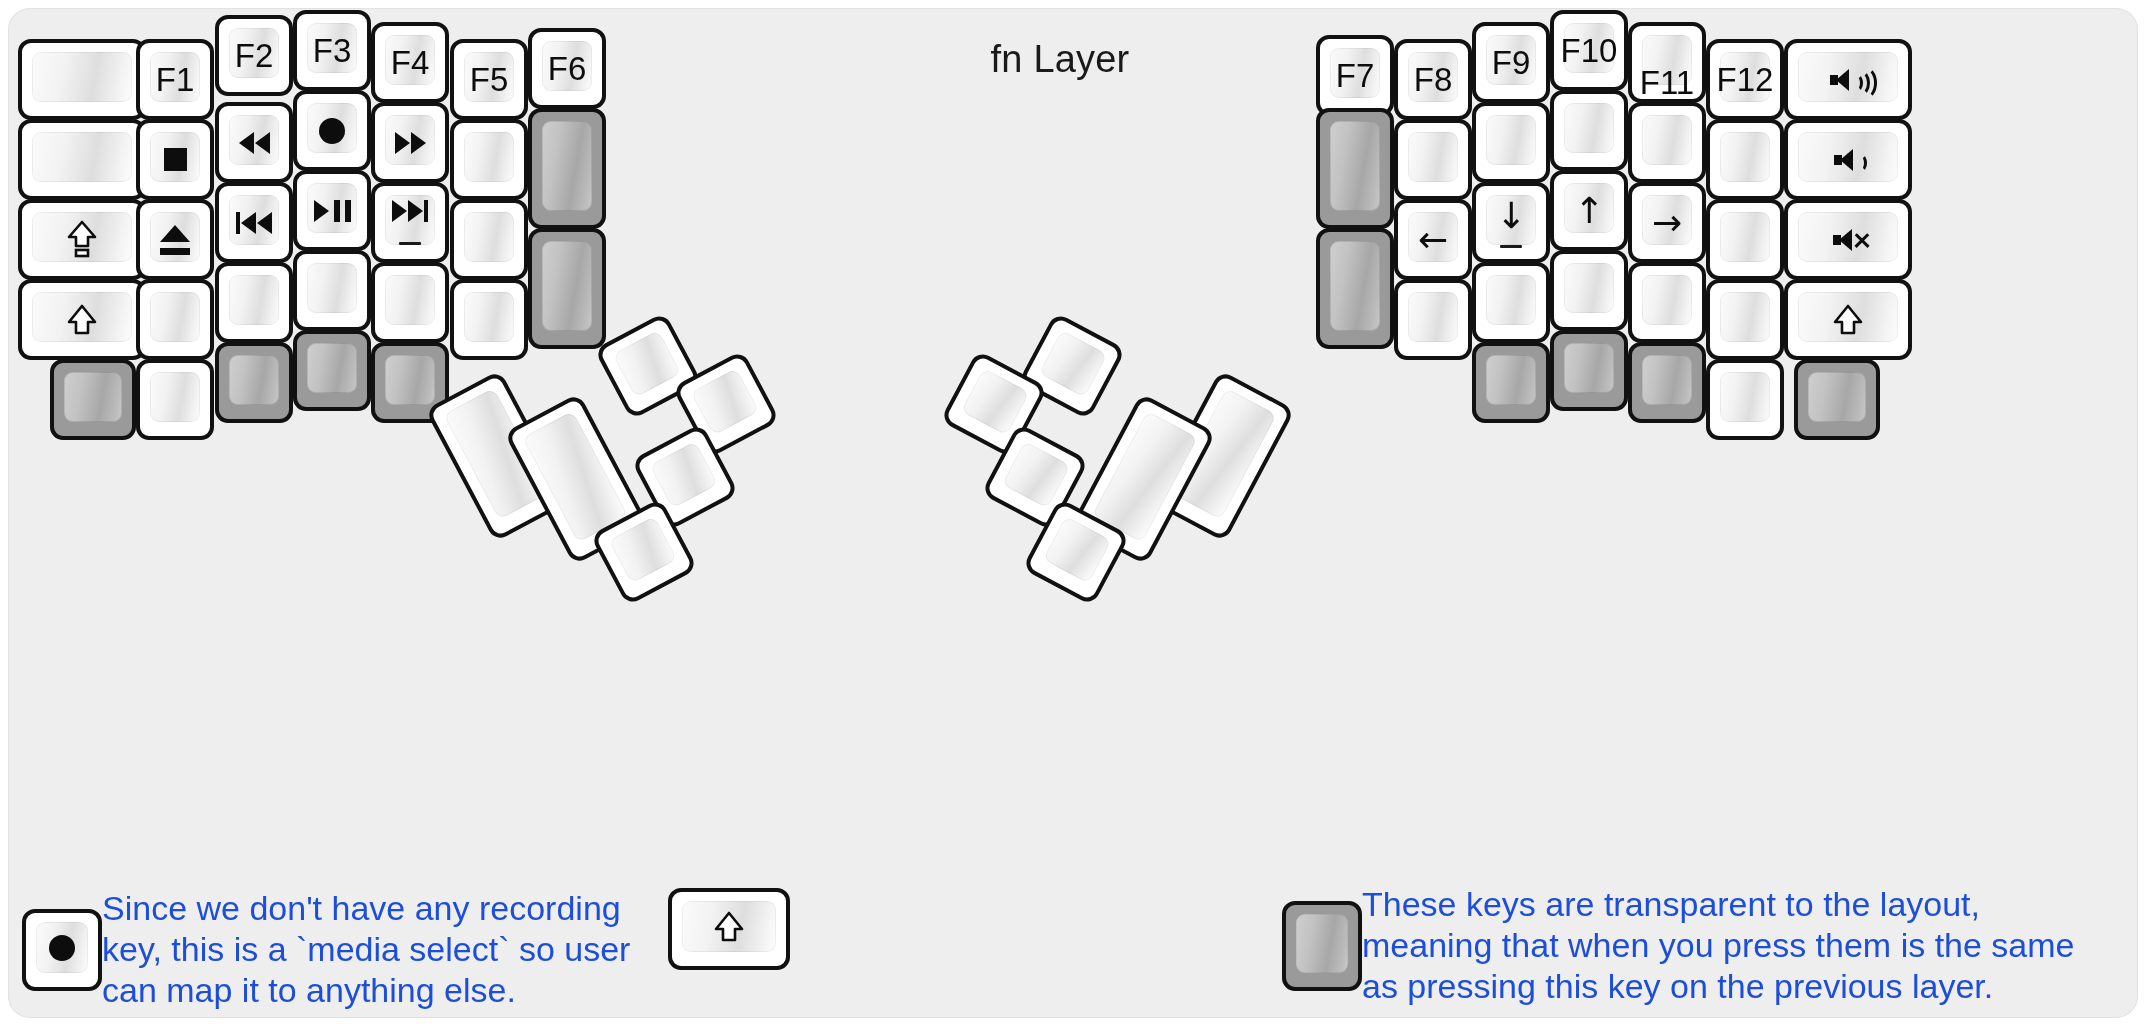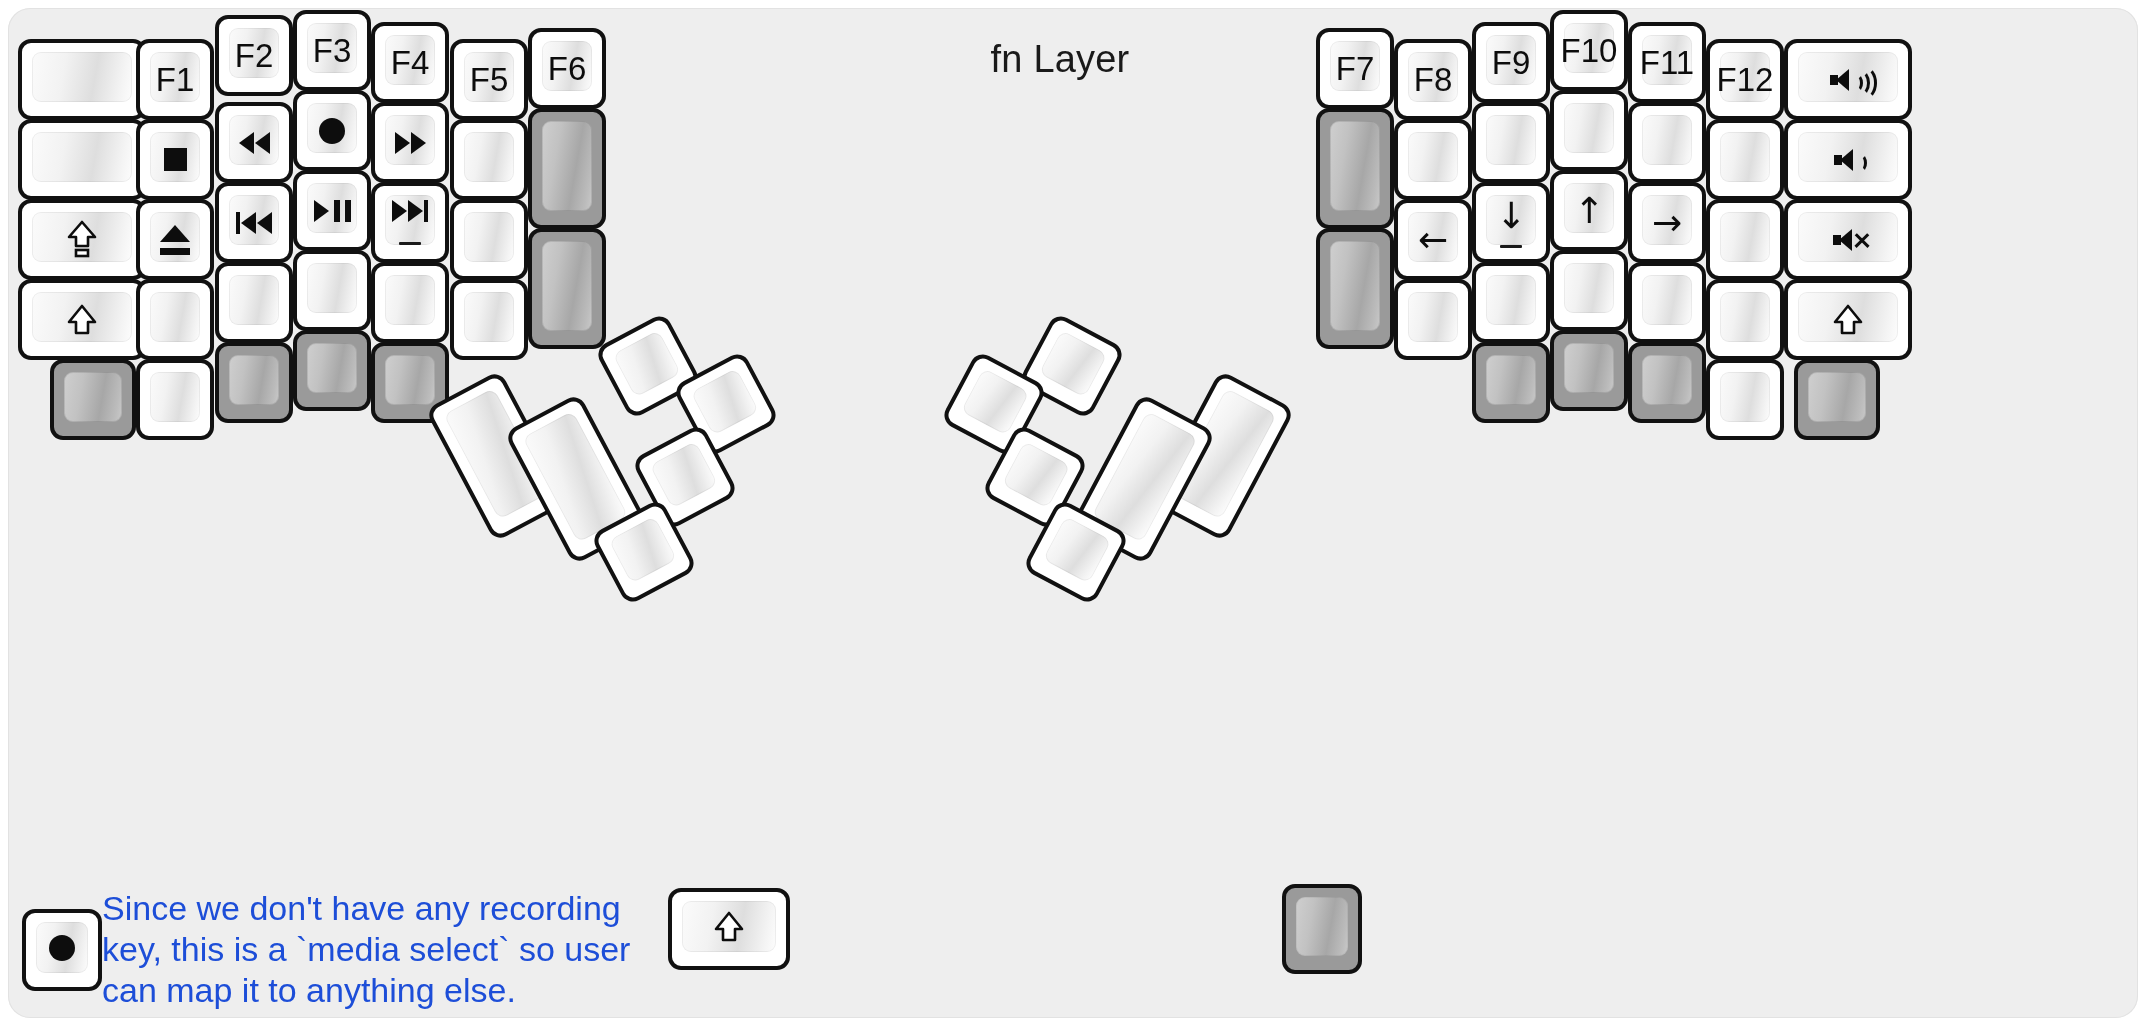--- a/index.html
+++ b/index.html
@@ -382,21 +382,21 @@
       </div>
       <div class="key thumb" style="left:604px;top:512px;width:80px;height:80px;transform:rotate(-28deg);">
         <div class="face"></div>
         <span class="lgd"></span>
       </div>
     </div>
   </div>
 
   <div>
 
-    <div class="key" style="left:1316px;top:28px;width:78px;height:81px;">
+    <div class="key" style="left:1316px;top:35px;width:78px;height:81px;">
       <div class="face"></div>
       <span class="lgd">F7</span>
     </div>
     <div class="key trans" style="left:1316px;top:108px;width:78px;height:121px;">
       <div class="face"></div>
       <span class="lgd"></span>
     </div>
     <div class="key trans" style="left:1316px;top:228px;width:78px;height:121px;">
       <div class="face"></div>
       <span class="lgd"></span>
@@ -461,21 +461,21 @@
     </div>
     <div class="key" style="left:1550px;top:250px;width:78px;height:81px;">
       <div class="face"></div>
       <span class="lgd"></span>
     </div>
     <div class="key trans" style="left:1550px;top:330px;width:78px;height:81px;">
       <div class="face"></div>
       <span class="lgd"></span>
     </div>
 
-    <div class="key" style="left:1628px;top:22px;width:78px;height:81px;">
+    <div class="key" style="left:1628px;top:22px;width:78px;height:81px;align-items:flex-end;">
       <div class="face"></div>
       <span class="lgd">F11</span>
     </div>
     <div class="key" style="left:1628px;top:102px;width:78px;height:81px;">
       <div class="face"></div>
       <span class="lgd"></span>
     </div>
     <div class="key" style="left:1628px;top:182px;width:78px;height:81px;">
       <div class="face"></div>
       <span class="lgd">
@@ -609,15 +609,18 @@
         </svg>
       </span>
     </div>
   </div>
 
   <div class="legend" style="left:1282px;top:884px;">
     <div class="lkey trans" style="width:80px;height:90px;">
       <div class="face"></div>
       <span class="lgd" style="z-index:3;"></span>
     </div>
+    <div class="ltext">These keys are transparent to the layout,
+meaning that when you press them is the same
+as pressing this key on the previous layer.</div>
   </div>
 
 </div>
 
 </body></html>

